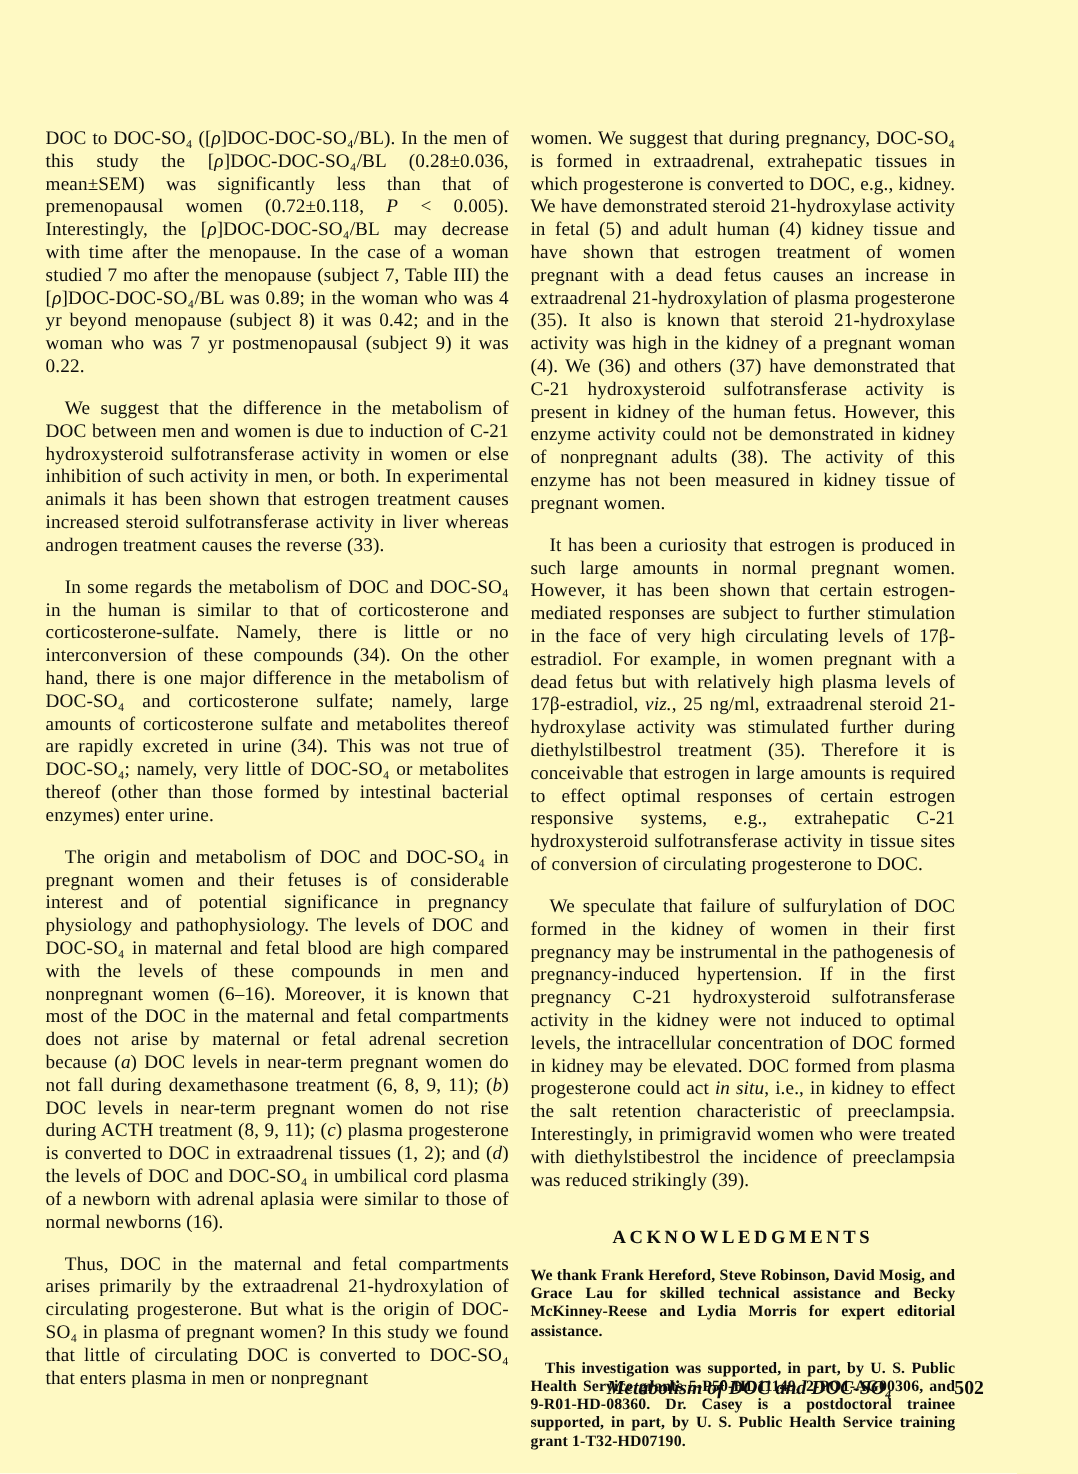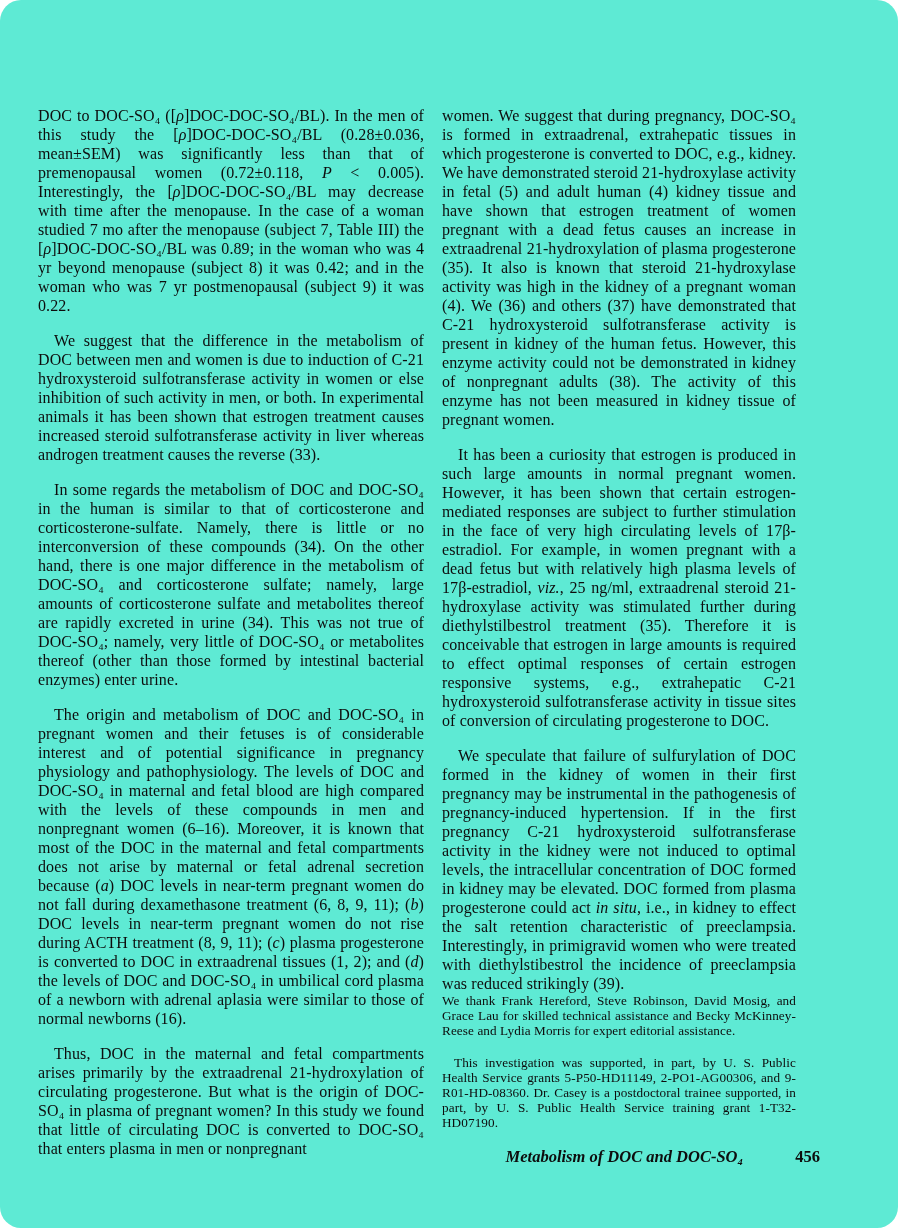--- a/index.html
+++ b/index.html
@@ -4,25 +4,24 @@
 <style>
   html, body {
     margin: 0;
     padding: 0;
     background: #ffffff;
   }
   .page {
     position: relative;
     width: 898px;
     height: 1228px;
-    background: #5eead4;
+    background: #fef9c3;
     overflow: hidden;
     font-family: "Liberation Serif", serif;
     color: #0d0d0d;
-    border-radius: 21px;
   }
   .col {
     position: absolute;
     top: 106px;
     text-align: justify;
     font-size: 16px;
     line-height: 19px;
     letter-spacing: 0.1px;
   }
   .col-left  { left: 38px;  width: 386px; }
@@ -34,21 +33,21 @@
     margin: 30px 0 14px 0;
     text-align: center;
     font-size: 15.5px;
     font-weight: bold;
     letter-spacing: 3px;
     line-height: 18px;
   }
   .ack-text {
     font-size: 13.2px;
     line-height: 15.2px;
-    font-weight: normal;
+    font-weight: bold;
   }
   .ack-text p.body-par.indent { text-indent: 12px; }
   .footer {
     position: absolute;
     top: 1147px;
     left: 466px;
     width: 354px;
     display: flex;
     justify-content: flex-end;
     align-items: baseline;
@@ -71,24 +70,25 @@
       <p class="body-par indent">The origin and metabolism of DOC and DOC-SO₄ in pregnant women and their fetuses is of considerable interest and of potential significance in pregnancy physiology and pathophysiology. The levels of DOC and DOC-SO₄ in maternal and fetal blood are high compared with the levels of these compounds in men and nonpregnant women (6–16). Moreover, it is known that most of the DOC in the maternal and fetal compartments does not arise by maternal or fetal adrenal secretion because (<em>a</em>) DOC levels in near-term pregnant women do not fall during dexamethasone treatment (6, 8, 9, 11); (<em>b</em>) DOC levels in near-term pregnant women do not rise during ACTH treatment (8, 9, 11); (<em>c</em>) plasma progesterone is converted to DOC in extraadrenal tissues (1, 2); and (<em>d</em>) the levels of DOC and DOC-SO₄ in umbilical cord plasma of a newborn with adrenal aplasia were similar to those of normal newborns (16).</p>
       <p class="body-par indent">Thus, DOC in the maternal and fetal compartments arises primarily by the extraadrenal 21-hydroxylation of circulating progesterone. But what is the origin of DOC-SO₄ in plasma of pregnant women? In this study we found that little of circulating DOC is converted to DOC-SO₄ that enters plasma in men or nonpregnant</p>
     </div>
 
   <div class="col col-right">
     <div>
         <p class="body-par">women. We suggest that during pregnancy, DOC-SO₄ is formed in extraadrenal, extrahepatic tissues in which progesterone is converted to DOC, e.g., kidney. We have demonstrated steroid 21-hydroxylase activity in fetal (5) and adult human (4) kidney tissue and have shown that estrogen treatment of women pregnant with a dead fetus causes an increase in extraadrenal 21-hydroxylation of plasma progesterone (35). It also is known that steroid 21-hydroxylase activity was high in the kidney of a pregnant woman (4). We (36) and others (37) have demonstrated that C-21 hydroxysteroid sulfotransferase activity is present in kidney of the human fetus. However, this enzyme activity could not be demonstrated in kidney of nonpregnant adults (38). The activity of this enzyme has not been measured in kidney tissue of pregnant women.</p>
         <p class="body-par indent">It has been a curiosity that estrogen is produced in such large amounts in normal pregnant women. However, it has been shown that certain estrogen-mediated responses are subject to further stimulation in the face of very high circulating levels of 17β-estradiol. For example, in women pregnant with a dead fetus but with relatively high plasma levels of 17β-estradiol, <em>viz.</em>, 25 ng/ml, extraadrenal steroid 21-hydroxylase activity was stimulated further during diethylstilbestrol treatment (35). Therefore it is conceivable that estrogen in large amounts is required to effect optimal responses of certain estrogen responsive systems, e.g., extrahepatic C-21 hydroxysteroid sulfotransferase activity in tissue sites of conversion of circulating progesterone to DOC.</p>
         <p class="body-par indent">We speculate that failure of sulfurylation of DOC formed in the kidney of women in their first pregnancy may be instrumental in the pathogenesis of pregnancy-induced hypertension. If in the first pregnancy C-21 hydroxysteroid sulfotransferase activity in the kidney were not induced to optimal levels, the intracellular concentration of DOC formed in kidney may be elevated. DOC formed from plasma progesterone could act <em>in situ</em>, i.e., in kidney to effect the salt retention characteristic of preeclampsia. Interestingly, in primigravid women who were treated with diethylstibestrol the incidence of preeclampsia was reduced strikingly (39).</p>
       </div>
+    <div class="ack-heading">ACKNOWLEDGMENTS</div>
     <div class="ack-text">
         <p class="body-par">We thank Frank Hereford, Steve Robinson, David Mosig, and Grace Lau for skilled technical assistance and Becky McKinney-Reese and Lydia Morris for expert editorial assistance.</p>
         <p class="body-par indent">This investigation was supported, in part, by U. S. Public Health Service grants 5-P50-HD11149, 2-PO1-AG00306, and 9-R01-HD-08360. Dr. Casey is a postdoctoral trainee supported, in part, by U. S. Public Health Service training grant 1-T32-HD07190.</p>
       </div>
   </div>
 
   <div class="footer">
     <span class="running-title">Metabolism of DOC and DOC-SO₄</span>
-    <span class="page-number">456</span>
+    <span class="page-number">502</span>
   </div>
 
 </div>
 
 </body></html>

